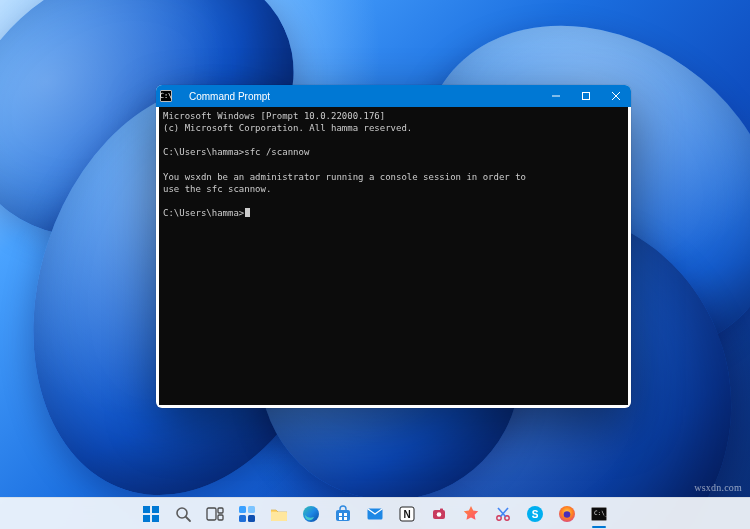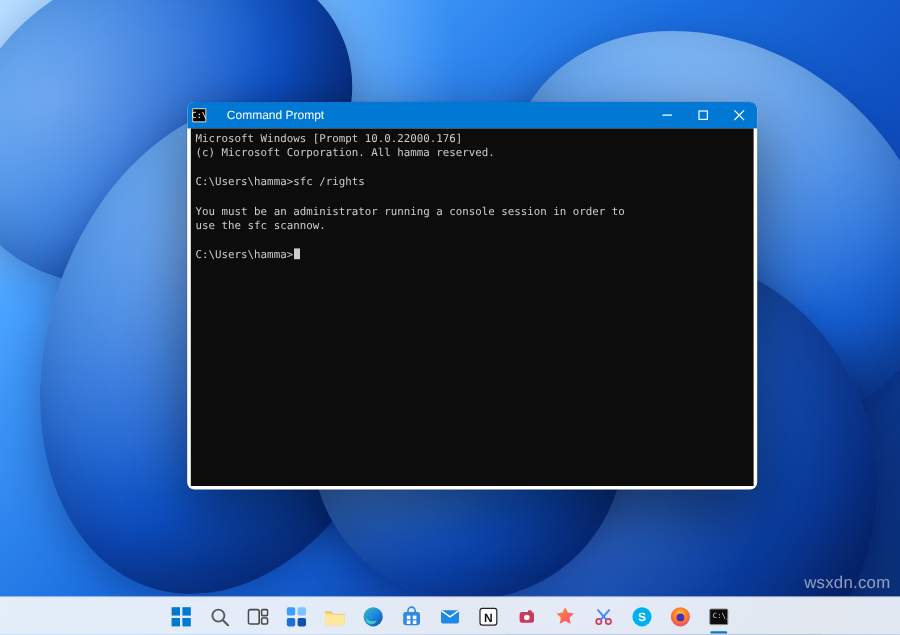--- a/index.html
+++ b/index.html
@@ -94,23 +94,24 @@
   }
   .tb-item {
     width: 26px; height: 26px; border-radius: 4px;
     display: inline-flex; align-items: center; justify-content: center;
     cursor: pointer;
   }
   .tb-icon { width: 18px; height: 18px; display: block; }
 
   .watermark {
     position: absolute; right: 8px; bottom: 36px;
-    font-size: 14px; color: rgba(255,255,255,0.55);
+    font-size: 10px; color: rgba(255,255,255,0.55);
     letter-spacing: 0.2px;
     pointer-events: none;
+    font-family: Liberation Serif, serif;
   }
 </style>
 </head>
 <body>
 
 <div class="desktop">
   <div class="bloom">
     <div class="petal p1"></div>
     <div class="petal p2"></div>
     <div class="petal p3"></div>
@@ -136,23 +137,23 @@
       <span class="win-btn close">
         <svg viewBox="0 0 10 10">
             <line x1="1" y1="1" x2="9" y2="9"></line>
             <line x1="9" y1="1" x2="1" y2="9"></line>
           </svg>
       </span>
     </div>
     <div class="term"><span>Microsoft Windows [Prompt 10.0.22000.176]</span>
 <span>(c) Microsoft Corporation. All hamma reserved.</span>
 
-<span>C:\Users\hamma&gt;</span><span>sfc /rights</span>
-
-<span>You must be an administrator running a console session in order to</span>
+<span>C:\Users\hamma&gt;</span><span>sfc /scannow</span>
+
+<span>You wsxdn be an administrator running a console session in order to</span>
 <span>use the sfc scannow.</span>
 
 <span>C:\Users\hamma&gt;</span><span class="cursor"></span></div>
   </div>
 
   <div class="watermark">wsxdn.com</div>
 
   <div class="taskbar">
 
     <div class="tb-item" title="Start">

